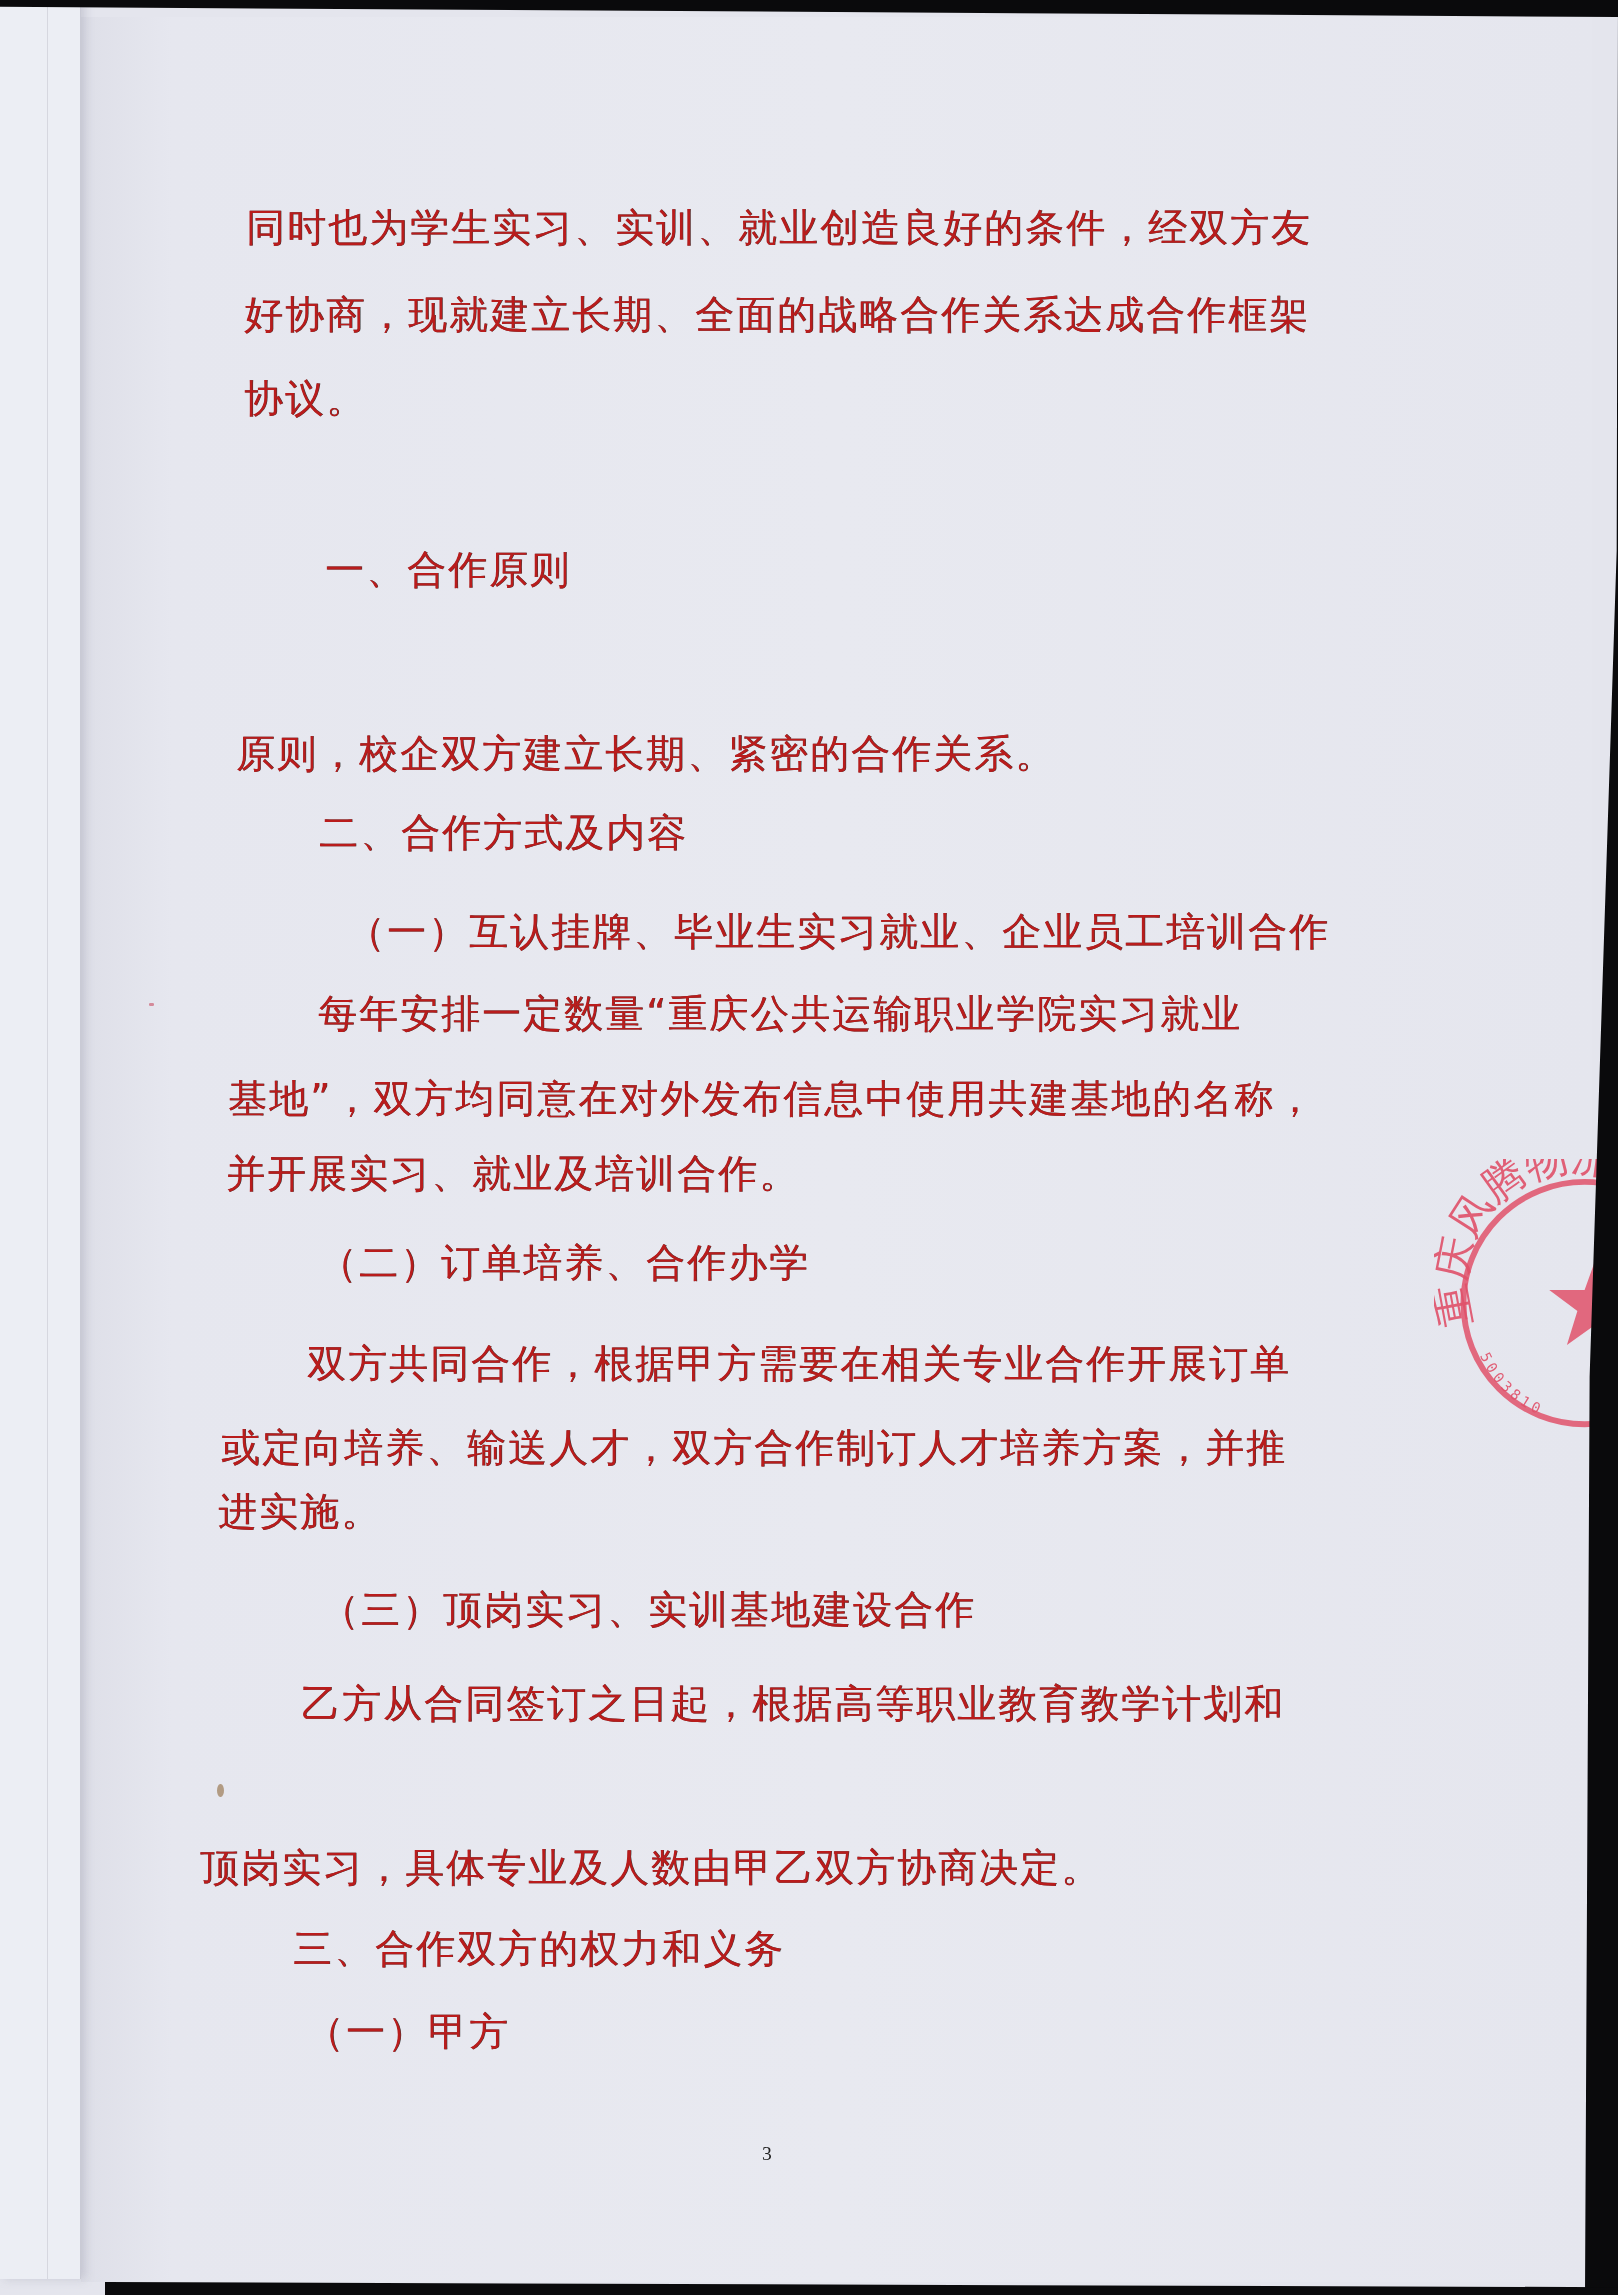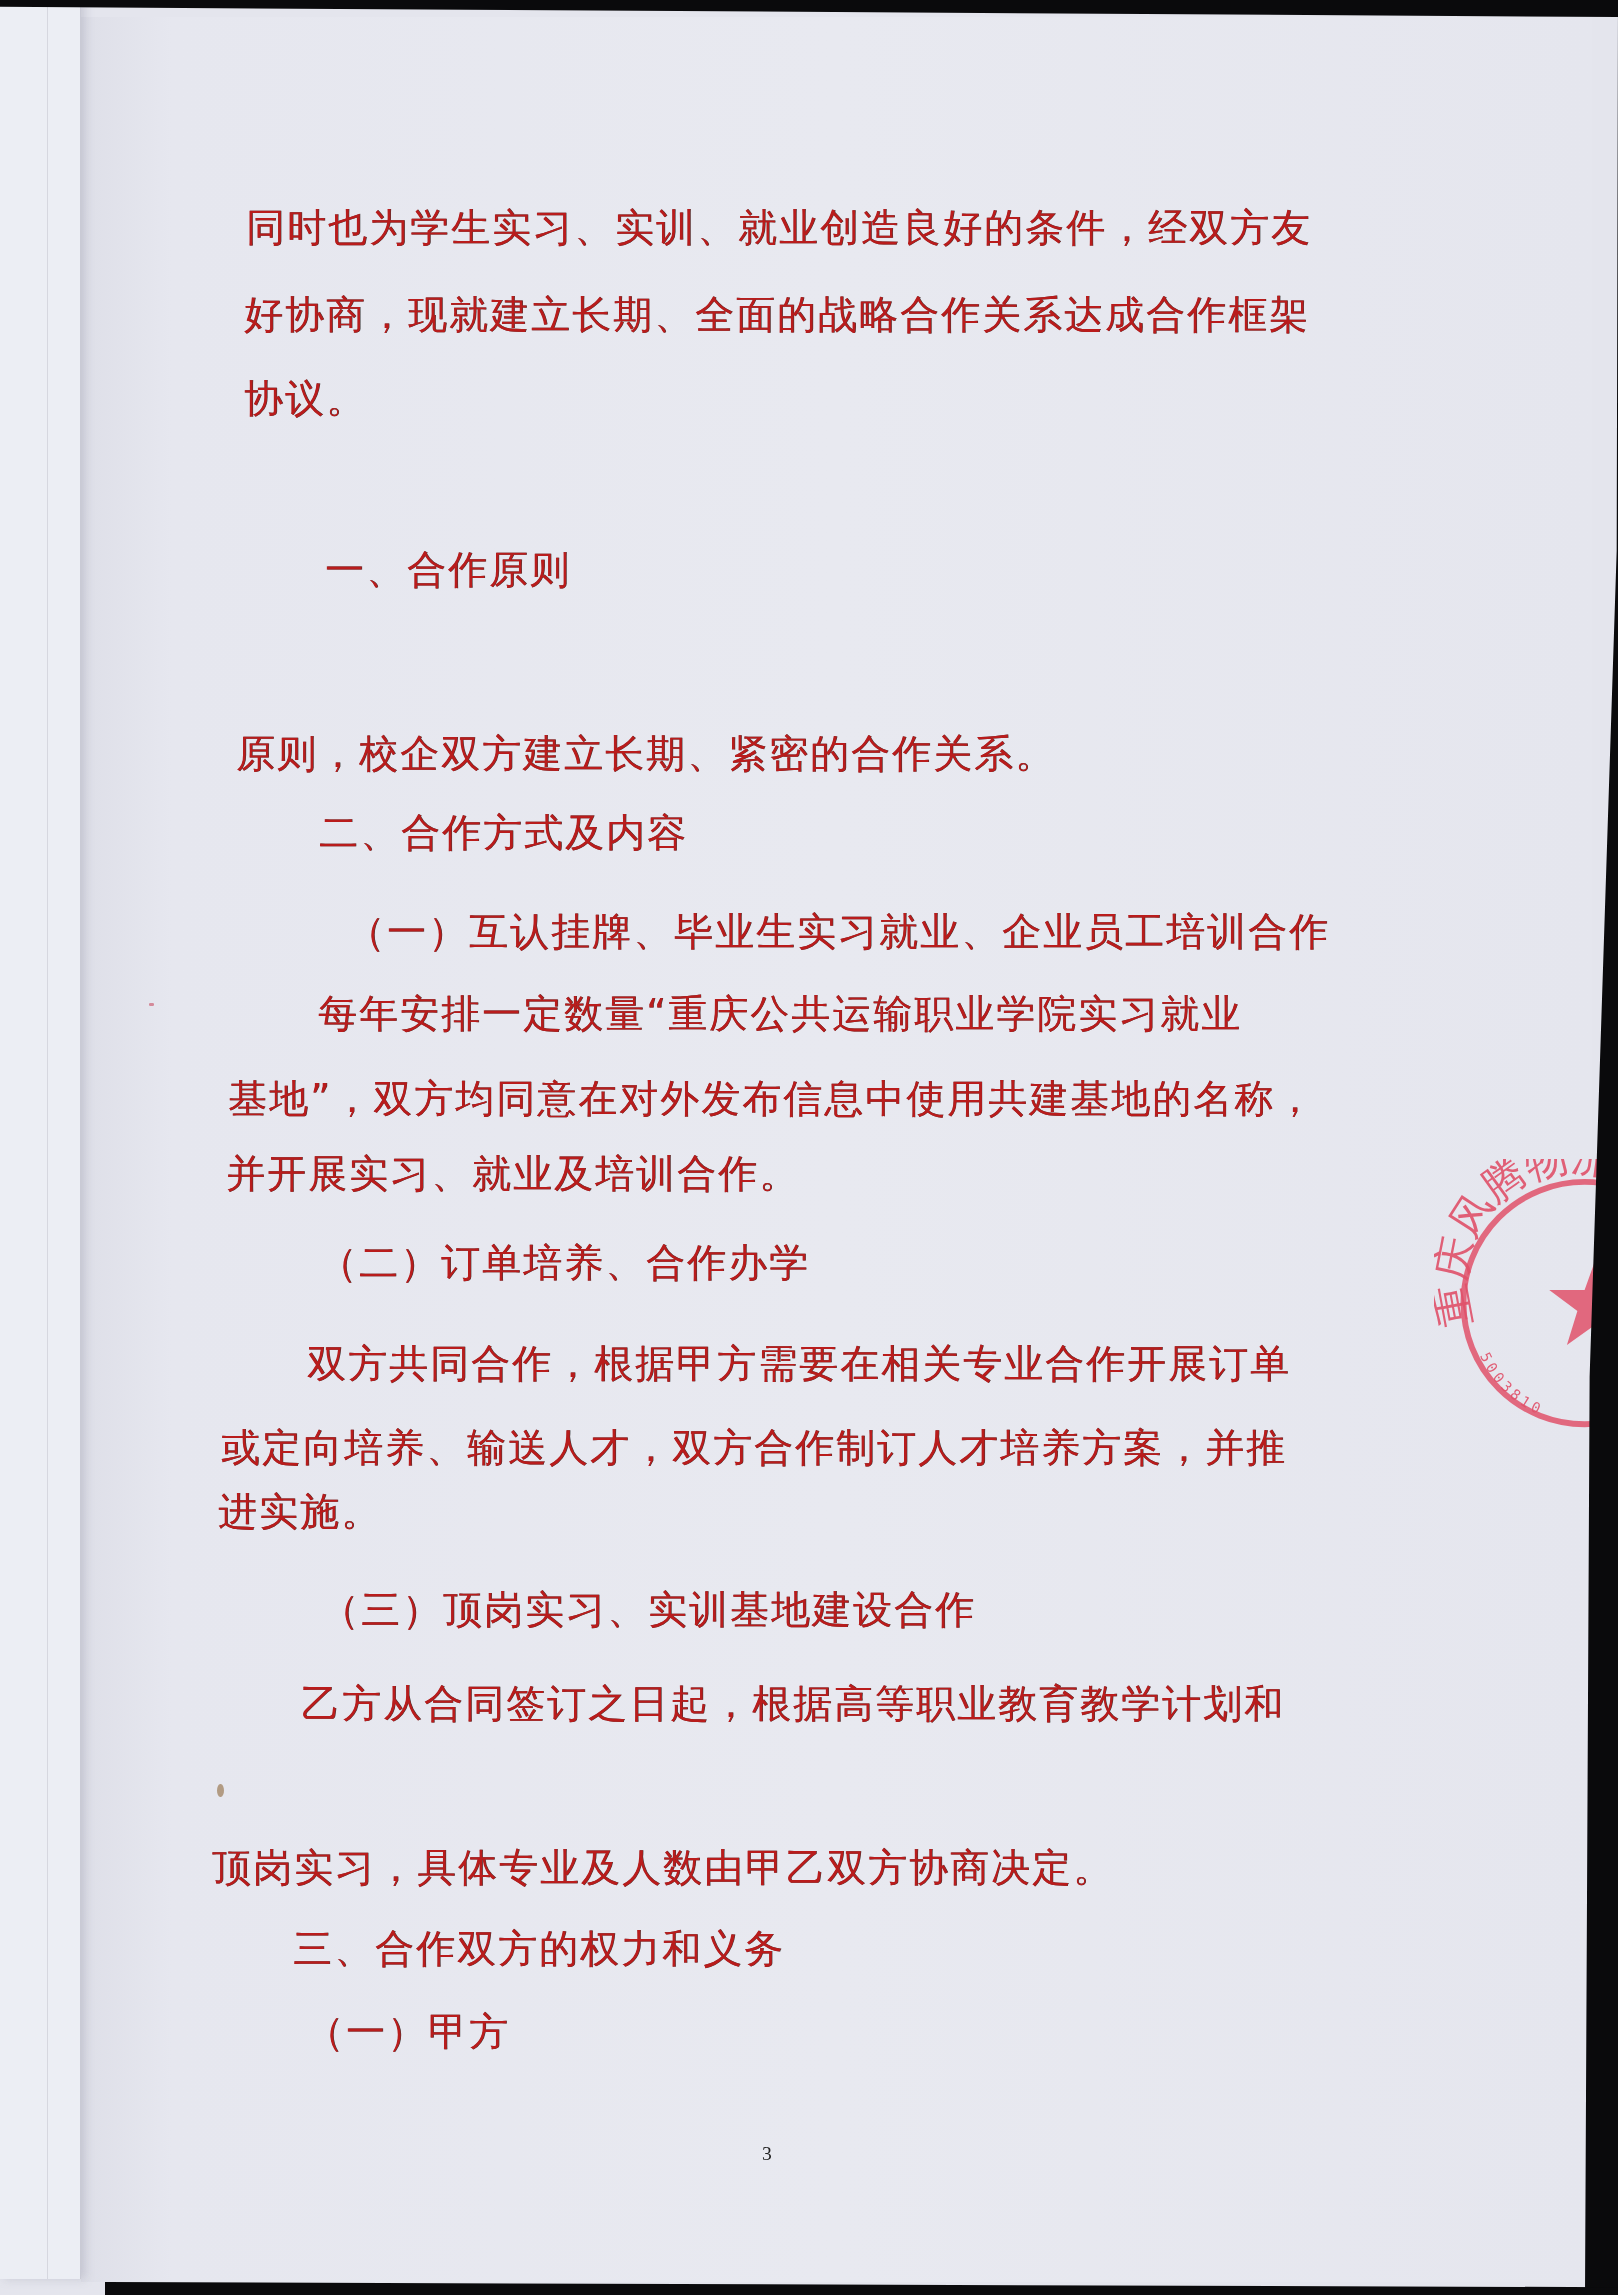--- a/index.html
+++ b/index.html
@@ -84,21 +84,21 @@
   <div class="line" style="left:228px; top:1079px;">基地”，双方均同意在对外发布信息中使用共建基地的名称，</div>
   <div class="line" style="left:226px; top:1154px;">并开展实习、就业及培训合作。</div>
 
   <div class="line" style="left:318px; top:1243px;">（二）订单培养、合作办学</div>
   <div class="line" style="left:307px; top:1344px;">双方共同合作，根据甲方需要在相关专业合作开展订单</div>
   <div class="line" style="left:221px; top:1428px;">或定向培养、输送人才，双方合作制订人才培养方案，并推</div>
   <div class="line" style="left:218px; top:1492px;">进实施。</div>
 
   <div class="line" style="left:320px; top:1590px;">（三）顶岗实习、实训基地建设合作</div>
   <div class="line" style="left:301px; top:1684px;">乙方从合同签订之日起，根据高等职业教育教学计划和</div>
-  <div class="line" style="left:212px; top:1848px;">顶岗实习，具体专业及人数由甲乙双方协商决定。</div>
+  <div class="line" style="left:200px; top:1848px;">顶岗实习，具体专业及人数由甲乙双方协商决定。</div>
 
   <div class="line" style="left:293px; top:1929px;">三、合作双方的权力和义务</div>
   <div class="line" style="left:305px; top:2012px;">（一）甲方</div>
 
   <div class="page-number">3</div>
 
   <div class="spot"></div>
   <div class="dot-red"></div>
 
   <svg class="stamp" viewBox="0 0 420 420">

